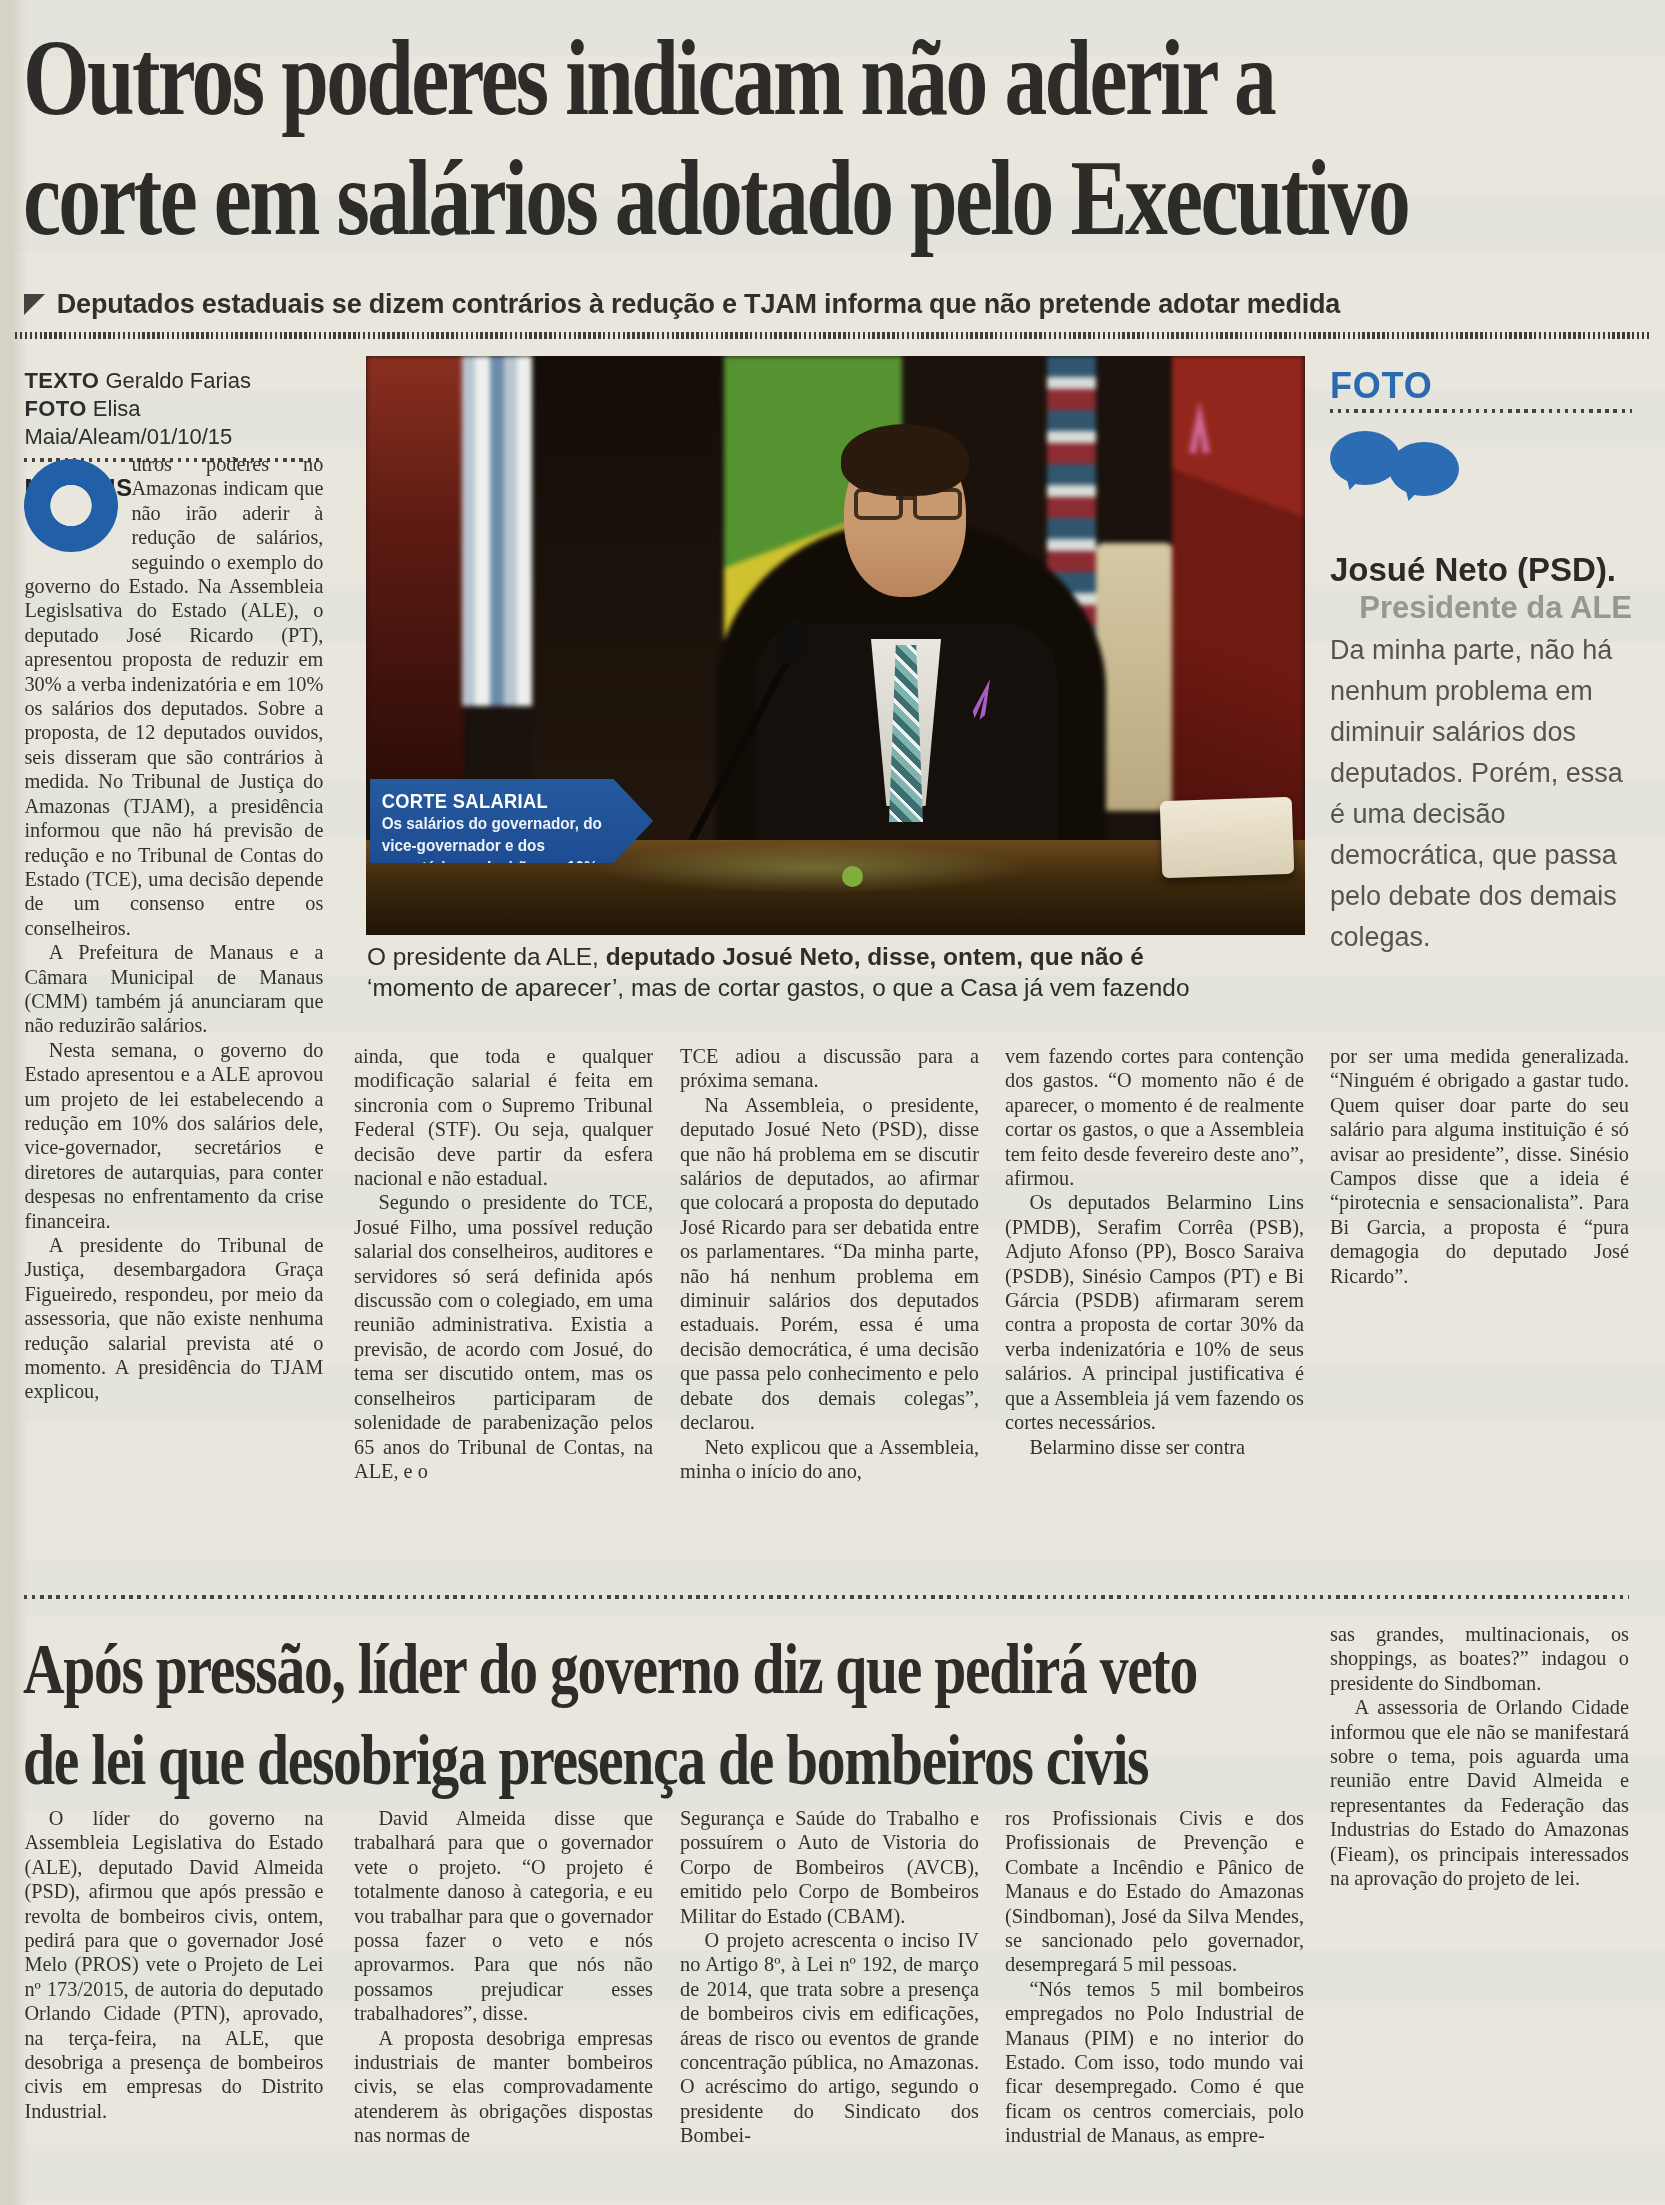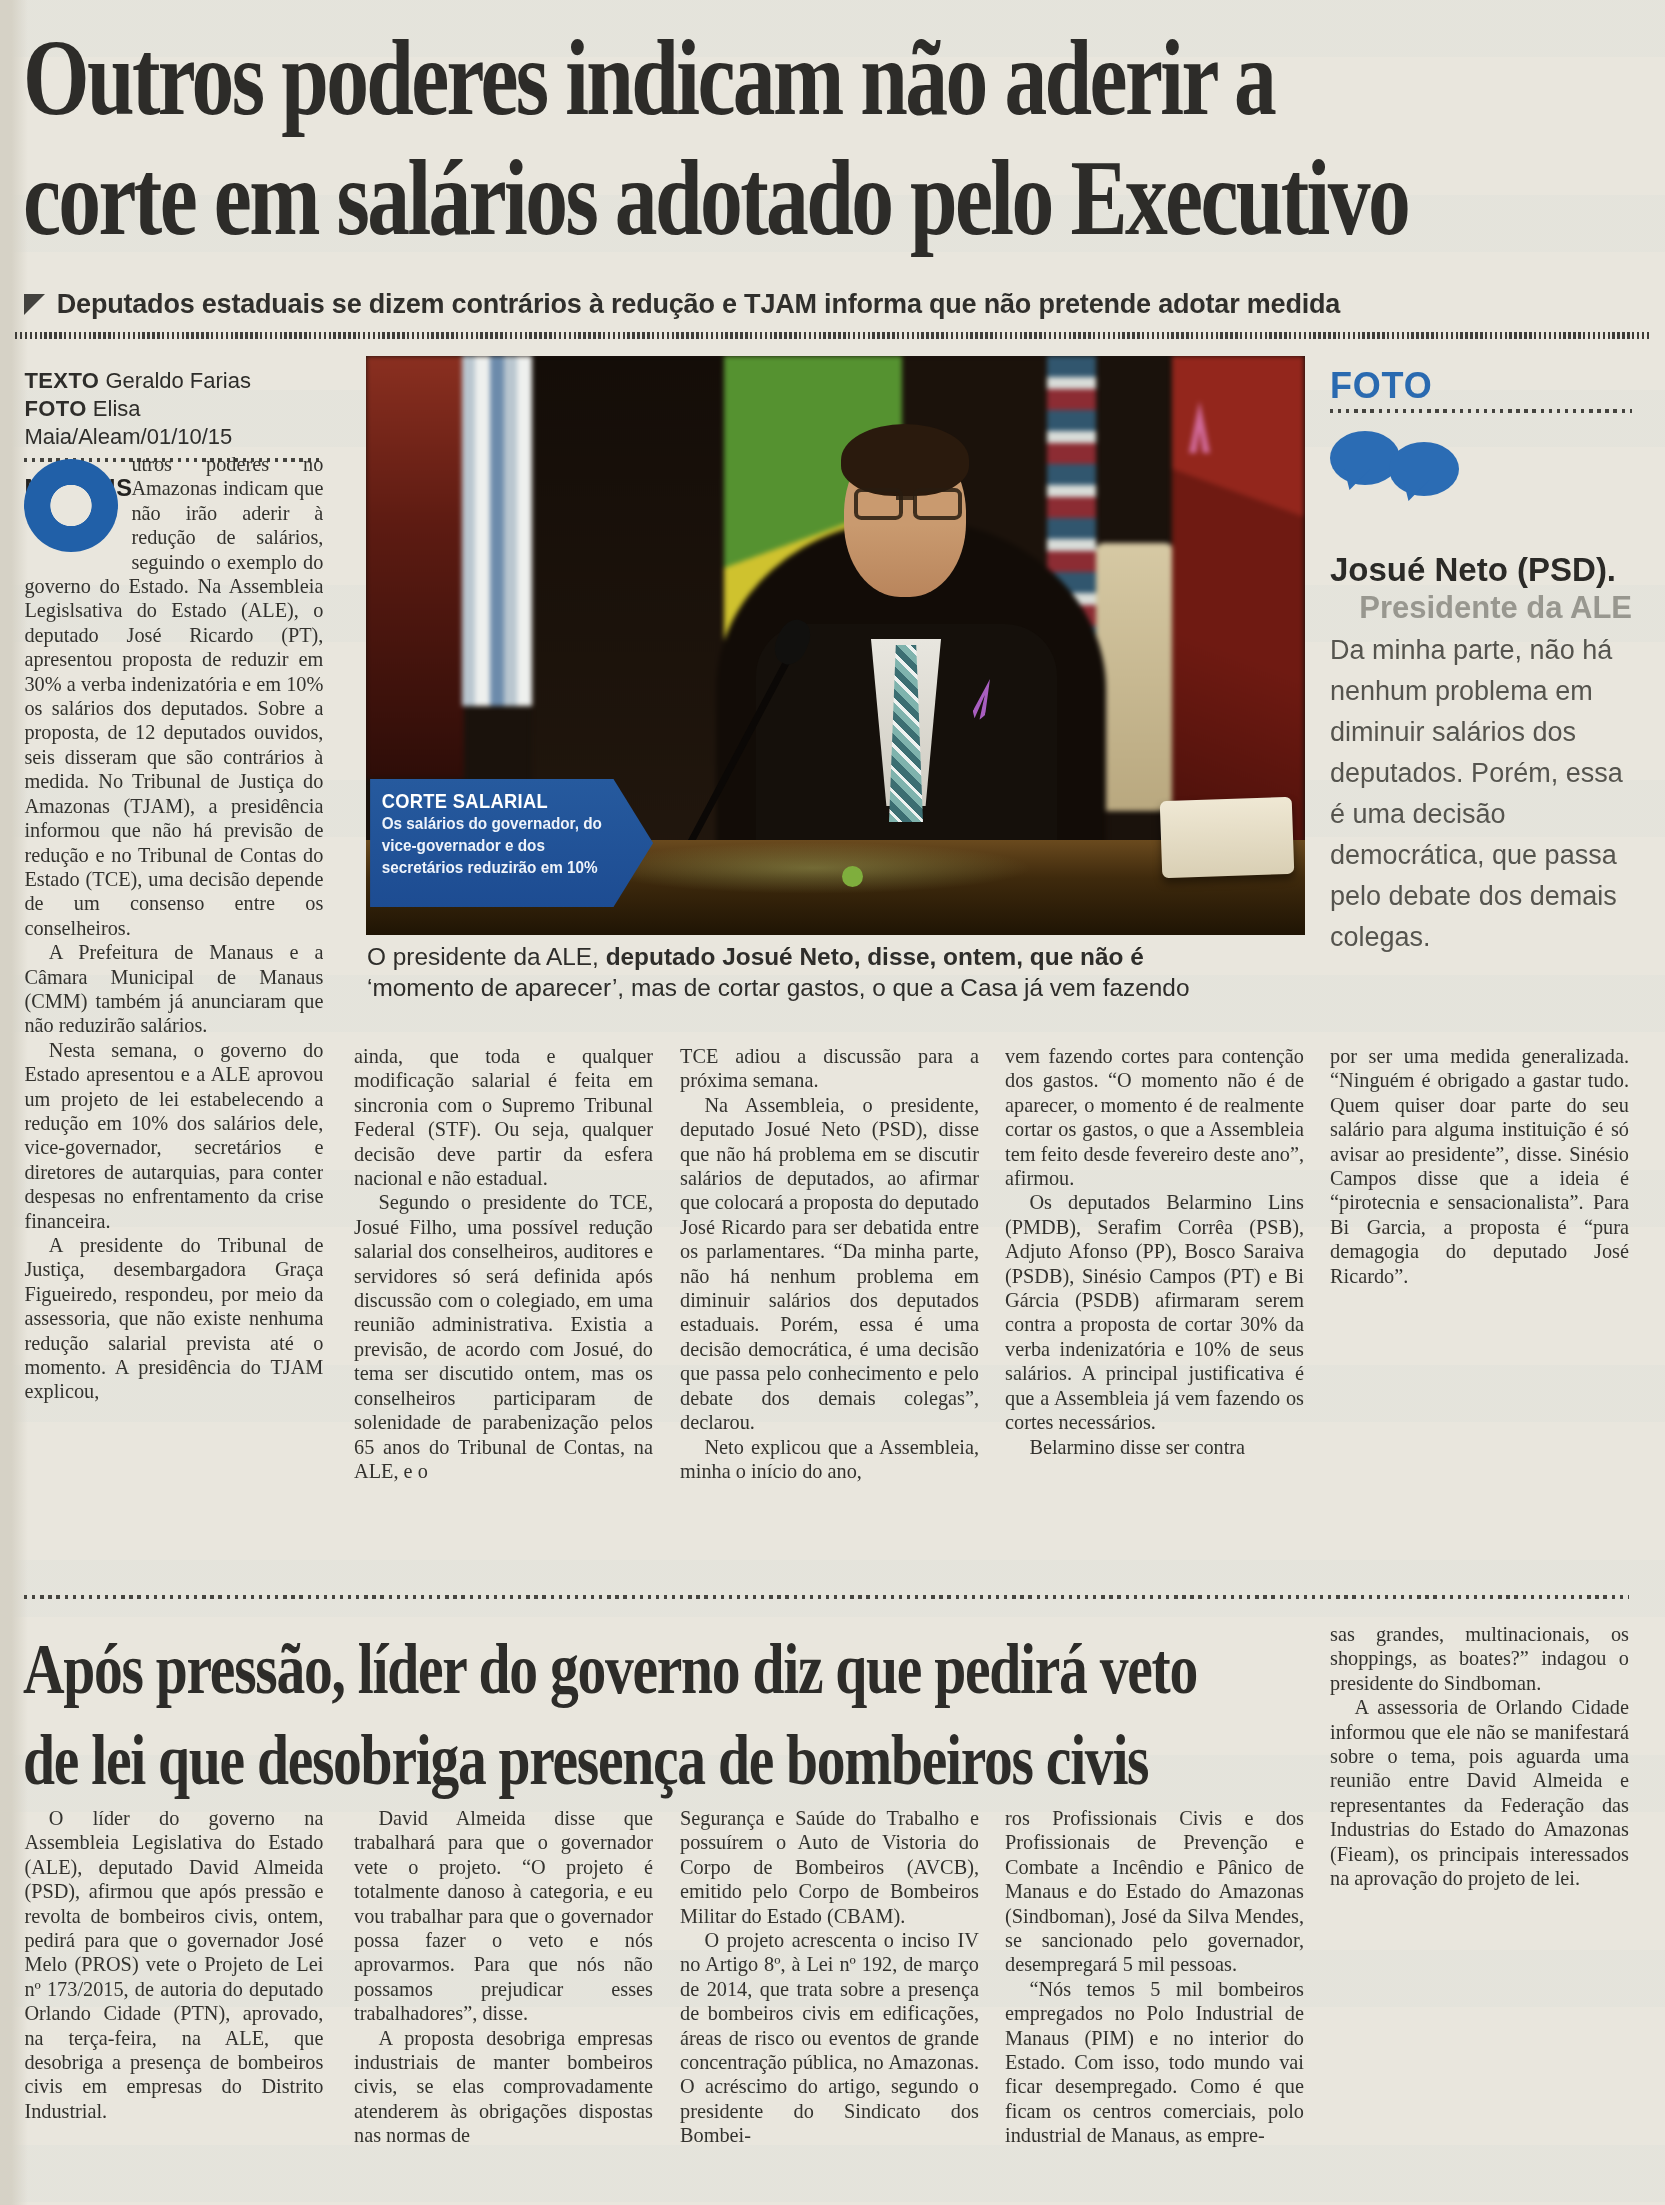--- a/index.html
+++ b/index.html
@@ -98,21 +98,21 @@
   .ribbon-pin{position:absolute;left:221px;top:244px;width:13px;height:42px;background:#a85ec0;
     transform:rotate(18deg);clip-path:polygon(50% 0,100% 85%,70% 100%,50% 40%,30% 100%,0 85%);}
   .mic-stand{position:absolute;left:423px;top:294px;width:7.3px;height:268px;background:#0b0806;
     transform:rotate(28deg);transform-origin:top left;}
   .mic-head{position:absolute;left:411px;top:263px;width:31px;height:46px;background:#11100e;
     border-radius:45%;transform:rotate(24deg);}
   .nameplate{position:absolute;left:795px;top:443px;width:132px;height:77px;border-radius:6.5px;
     background:linear-gradient(180deg,#efe8d4,#d9cfb4);transform:rotate(-2deg);
     box-shadow:0 4.9px 8.1px rgba(0,0,0,0.45);}
   
-  .banner{position:absolute;left:4.1px;top:423px;width:283px;height:128px;
+  .banner{position:absolute;left:4.1px;top:423px;width:283px;height:84px;
     background:linear-gradient(180deg,#265a9e,#1d4c92);
     clip-path:polygon(0 0,86% 0,100% 50%,86% 100%,0 100%);
     color:#fff;font-family:"Liberation Sans",sans-serif;padding:0;}
   .banner-inner{transform:scaleX(0.9);transform-origin:0 0;padding:9.8px 0 0 13px;width:268px;}
   .banner-title{font:bold 20.3px/24.4px "Liberation Sans",sans-serif;letter-spacing:0.4px;}
   .banner-line{font:bold 17px/22px "Liberation Sans",sans-serif;color:#eef3fa;white-space:nowrap;}
   
   .caption{position:absolute;left:367px;top:941px;width:943px;
     font:24.4px/31px "Liberation Sans",sans-serif;color:#2e2d2a;}
   .caption b{font-weight:bold;}

